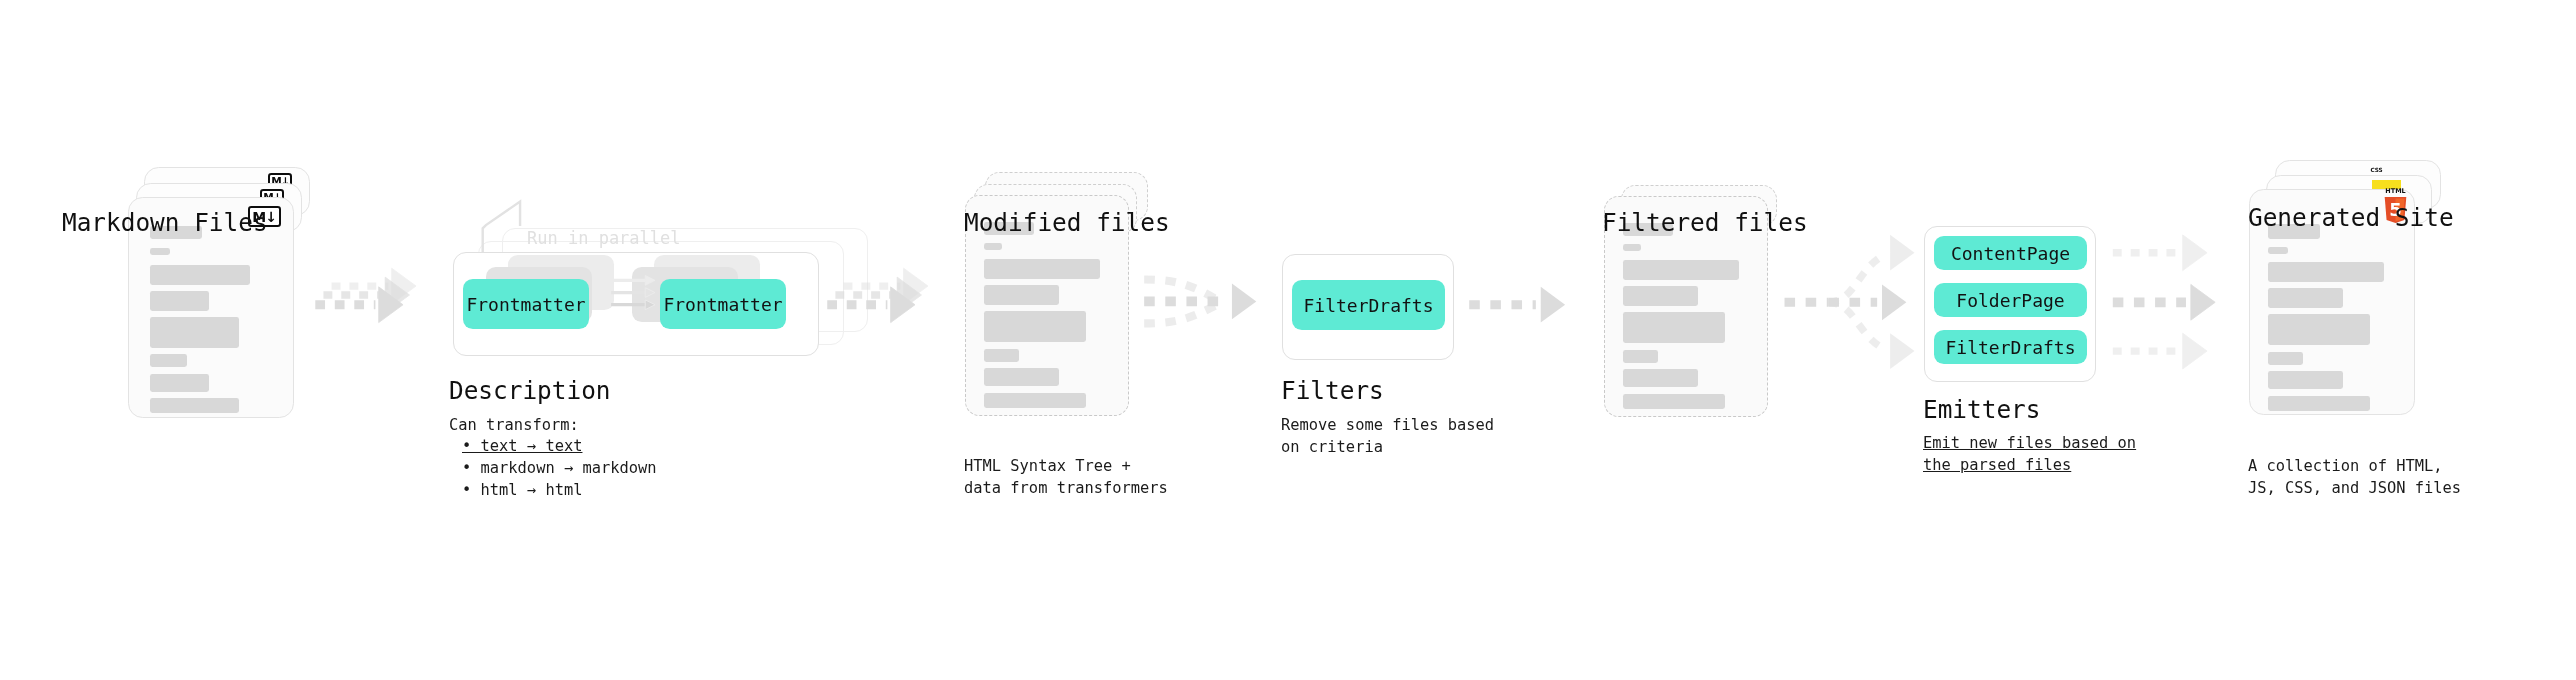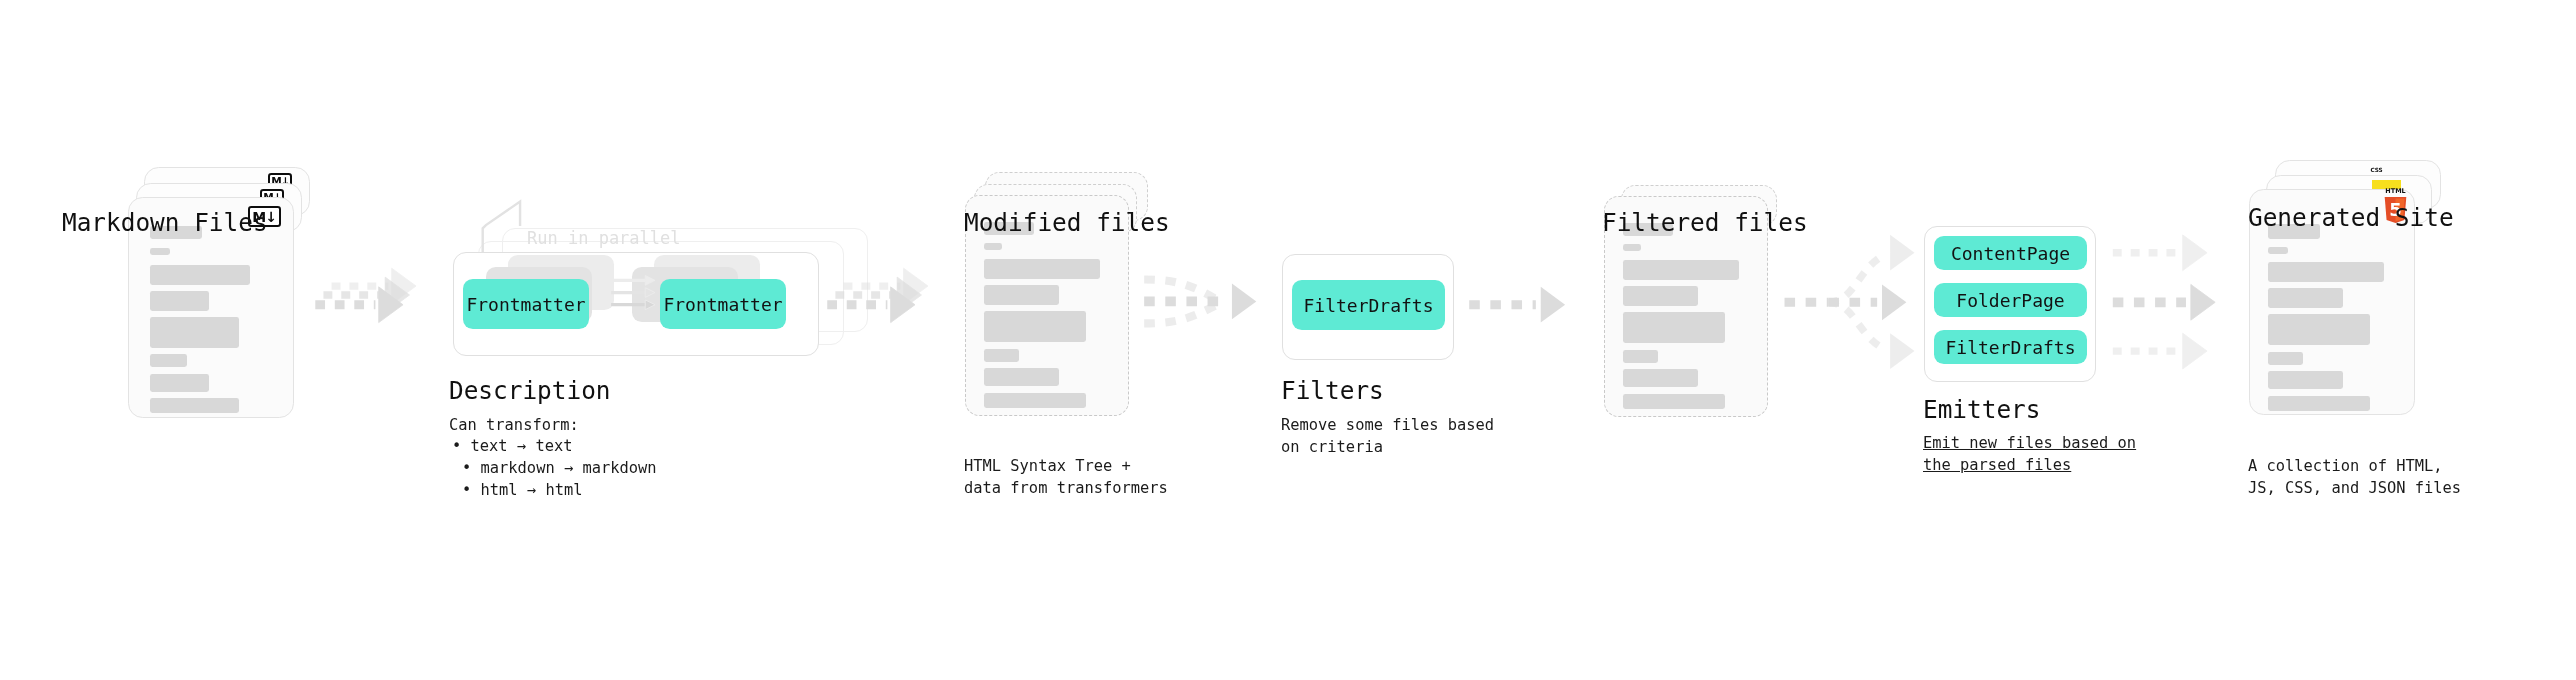--- a/index.html
+++ b/index.html
@@ -149,21 +149,21 @@
       <span>Frontmatter</span>
     </div>
     <div class="pill" style="left:660px;top:279px;width:126px;height:50px;">
       <span>Frontmatter</span>
     </div>
 
     <div class="note" style="left:527px;top:200px;margin-top:28px;">Run in parallel</div>
 
     <div class="title" style="left:449px;top:376px;">Description</div>
     <div class="caption" style="left:449px;top:414px;">Can transform:</div>
-    <div class="bullets" style="left:452px;top:435px;">• text → text</div>
+    <div class="bullets" style="left:462px;top:435px;text-decoration:underline;">• text → text</div>
     <div class="bullets" style="left:462px;top:457px;">• markdown → markdown</div>
     <div class="bullets" style="left:462px;top:479px;">• html → html</div>
   </div>
 
   <div class="abs">
     <div class="sheet dashed" style="left:985px;top:172px;width:163px;height:49px;"></div>
     <div class="sheet dashed" style="left:974px;top:184px;width:163px;height:49px;"></div>
 
     <div class="doc dashed" style="left:965px;top:195px;width:164px;height:221px;">
       <div class="line" style="left:18px;top:26px;width:50px;height:13px;"></div>

